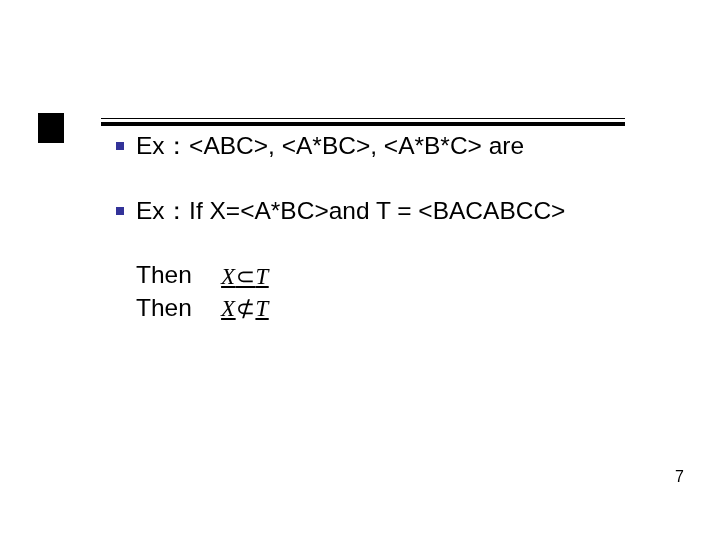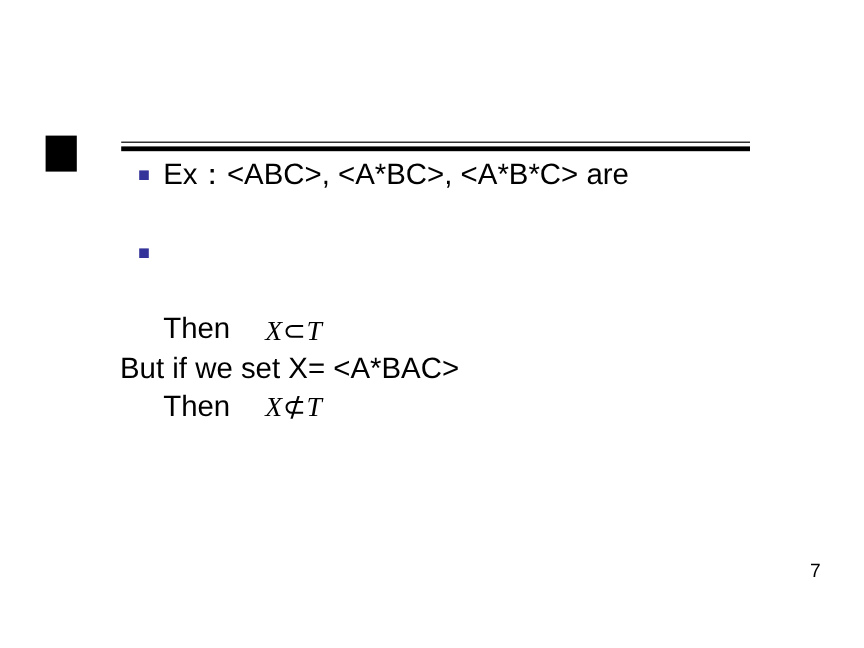--- a/index.html
+++ b/index.html
@@ -67,20 +67,21 @@
     margin-left: -36px;
   }
   .math-img {
     display: inline-block;
     vertical-align: middle;
     font-family: 'Times New Roman', Times, serif;
     font-style: italic;
     font-size: 23px;
     letter-spacing: 0.5px;
     padding: 0 2px;
+    text-decoration: underline;
   }
   .math-img .sym {
     font-style: normal;
     position: relative;
   }
   .math-img .slashwrap {
     position: relative;
     display: inline-block;
   }
   .page-num {
@@ -105,32 +106,29 @@
   <div class="body">
 
     <div class="item">
       <div class="bullet"></div>
       <span>Ex：&lt;ABC&gt;, &lt;A*BC&gt;, &lt;A*B*C&gt; are</span><br>
       <br>
     </div>
 
     <div class="item">
       <div class="bullet"></div>
-      <br>
+      <span>Ex：If X=&lt;A*BC&gt;and T = &lt;BACABCC&gt;</span><br>
       <br>
 
       <span>Then</span>
       &nbsp;&nbsp;
       <span class="math-img">
         <span>X</span><span class="sym">⊂</span><span>T</span>
       </span><br>
 
-      <div class="outdent">
-        <span>But if we set X= &lt;A*BAC&gt;</span>
-      </div>
 
       <span>Then</span>
       &nbsp;&nbsp;
       <span class="math-img">
         <span>X</span><span class="slashwrap"><span class="sym">⊄</span></span><span>T</span>
       </span>
     </div>
 
   </div>
 

